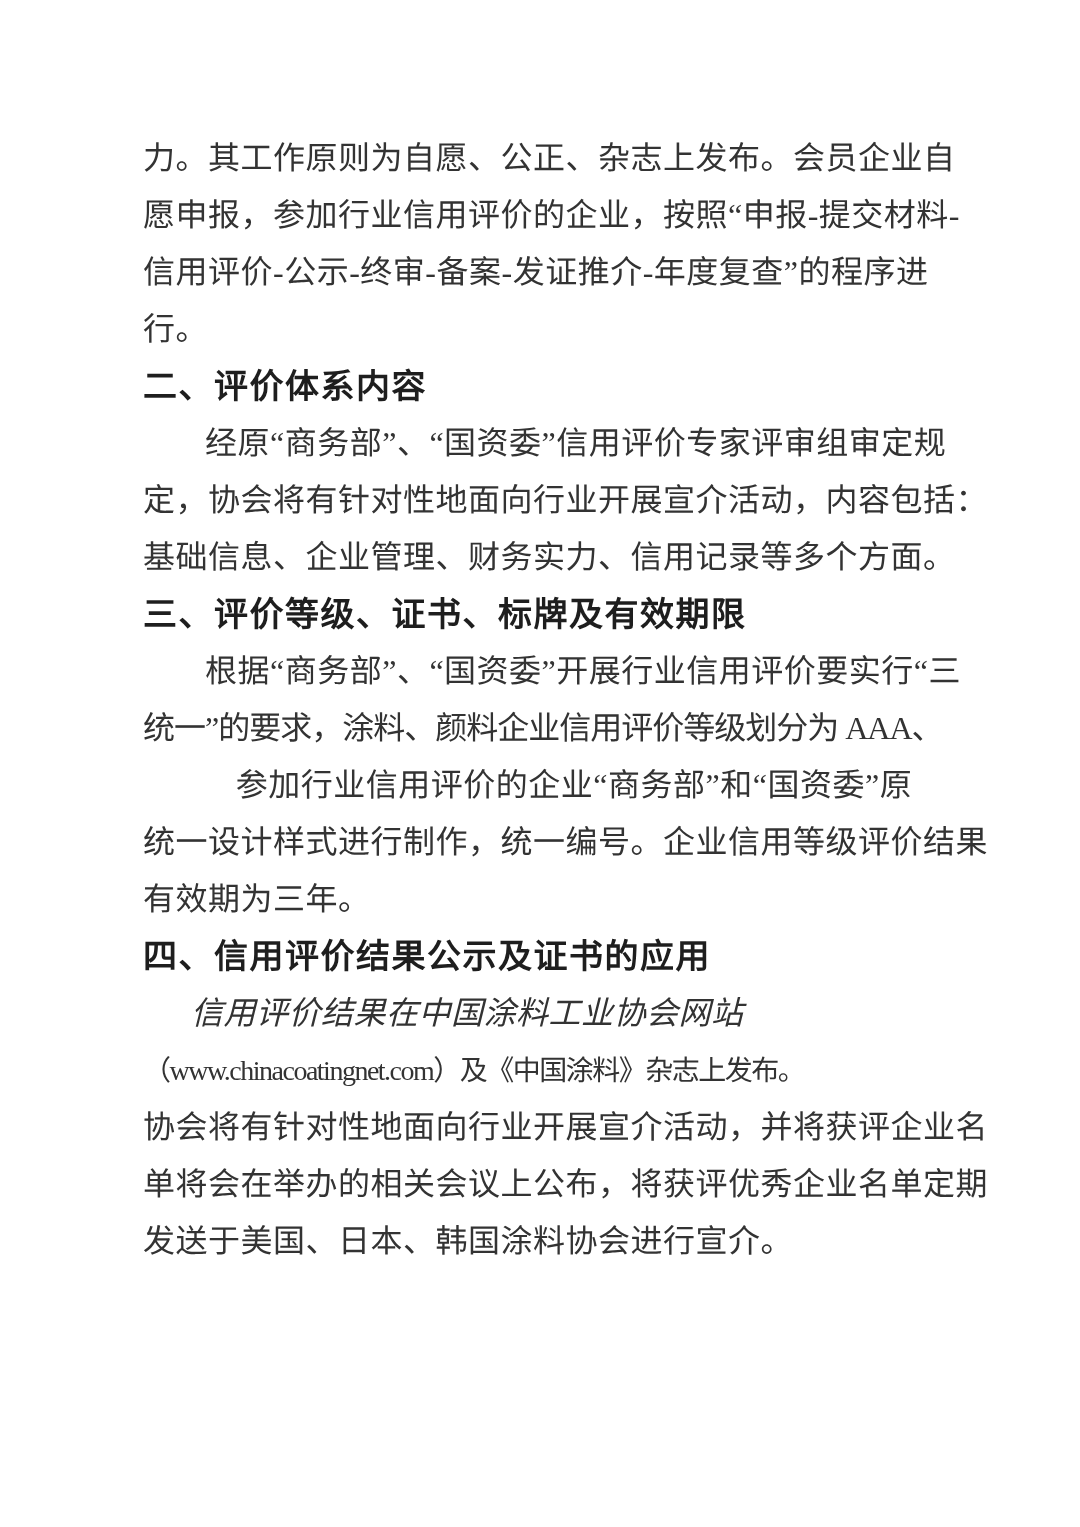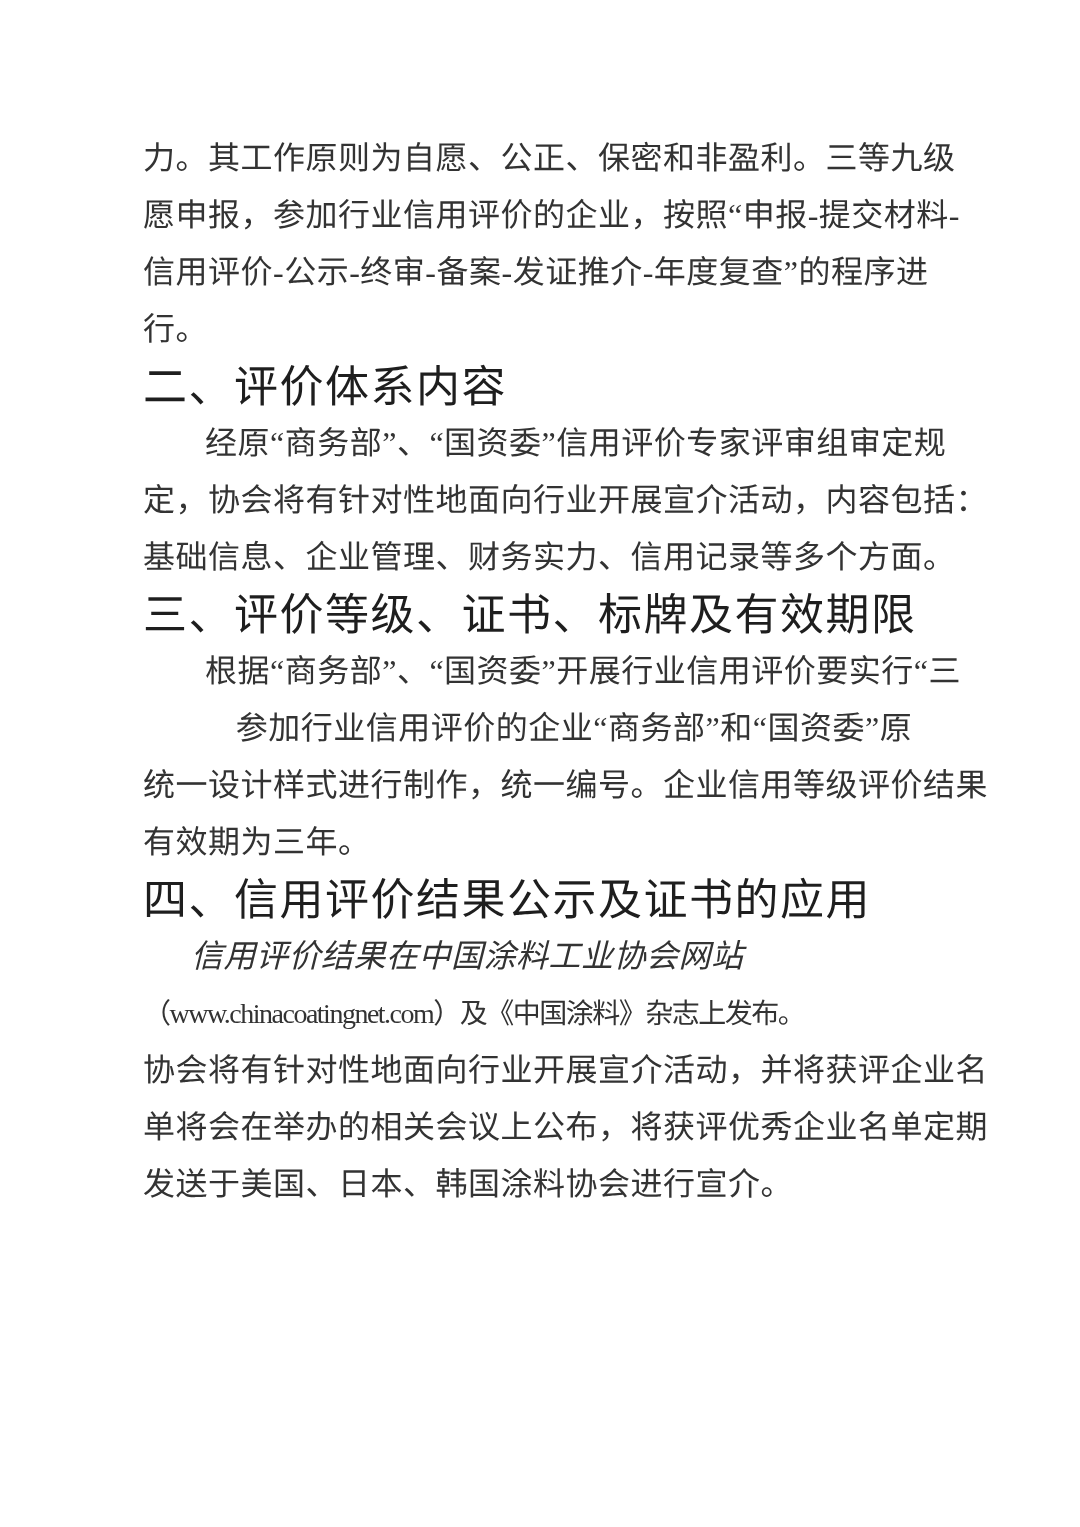--- a/index.html
+++ b/index.html
@@ -26,54 +26,55 @@
     line-height: 57px;
     font-size: 32px;
     letter-spacing: 0.5px;
     color: #333333;
     font-family: "Liberation Serif", serif;
     white-space: nowrap;
   }
 
   .heading {
     font-family: "Liberation Sans", sans-serif;
-    font-weight: normal;
-    font-size: 44px;
+    font-weight: bold;
+    font-size: 34px;
     letter-spacing: 1.5px;
     color: #1e1e1e;
   }
 
   .indent    { text-indent: 62px; text-align: center; }
   .indent-sm { text-indent: 48px; font-style: italic; }
   .tight     { letter-spacing: -1px; }
   .url-line  { letter-spacing: -1.5px; font-size: 28px; }
 </style>
 </head>
 <body>
 
 <div class="page">
   <div class="content">
 
     <div>
-      <div class="line">力。其工作原则为自愿、公正、保密和非盈利。三等九级</div>
+      <div class="line">力。其工作原则为自愿、公正、杂志上发布。会员企业自</div>
       <div class="line">愿申报，参加行业信用评价的企业，按照“申报-提交材料-</div>
       <div class="line">信用评价-公示-终审-备案-发证推介-年度复查”的程序进</div>
       <div class="line">行。</div>
     </div>
 
     <div>
       <div class="line heading">二、评价体系内容</div>
       <div class="line indent">经原“商务部”、“国资委”信用评价专家评审组审定规</div>
       <div class="line">定，协会将有针对性地面向行业开展宣介活动，内容包括：</div>
       <div class="line">基础信息、企业管理、财务实力、信用记录等多个方面。</div>
     </div>
 
     <div>
       <div class="line heading">三、评价等级、证书、标牌及有效期限</div>
       <div class="line indent">根据“商务部”、“国资委”开展行业信用评价要实行“三</div>
+      <div class="line tight">统一”的要求，涂料、颜料企业信用评价等级划分为 AAA、</div>
       <div class="line indent">参加行业信用评价的企业“商务部”和“国资委”原</div>
       <div class="line">统一设计样式进行制作，统一编号。企业信用等级评价结果</div>
       <div class="line">有效期为三年。</div>
     </div>
 
     <div>
       <div class="line heading">四、信用评价结果公示及证书的应用</div>
       <div class="line indent-sm">信用评价结果在中国涂料工业协会网站</div>
       <div class="line url-line">（www.chinacoatingnet.com）及《中国涂料》杂志上发布。</div>
       <div class="line">协会将有针对性地面向行业开展宣介活动，并将获评企业名</div>

